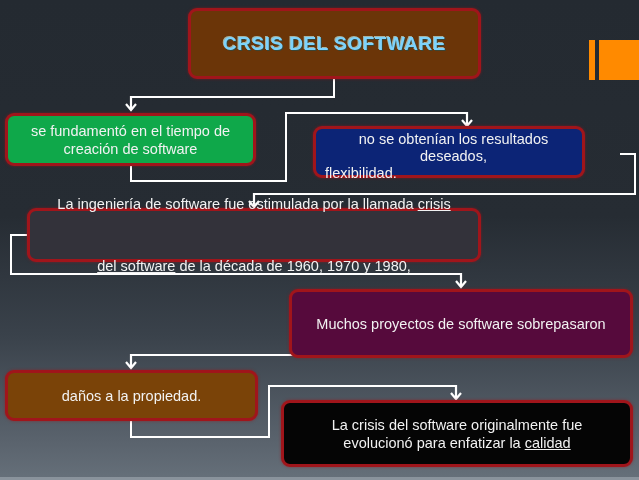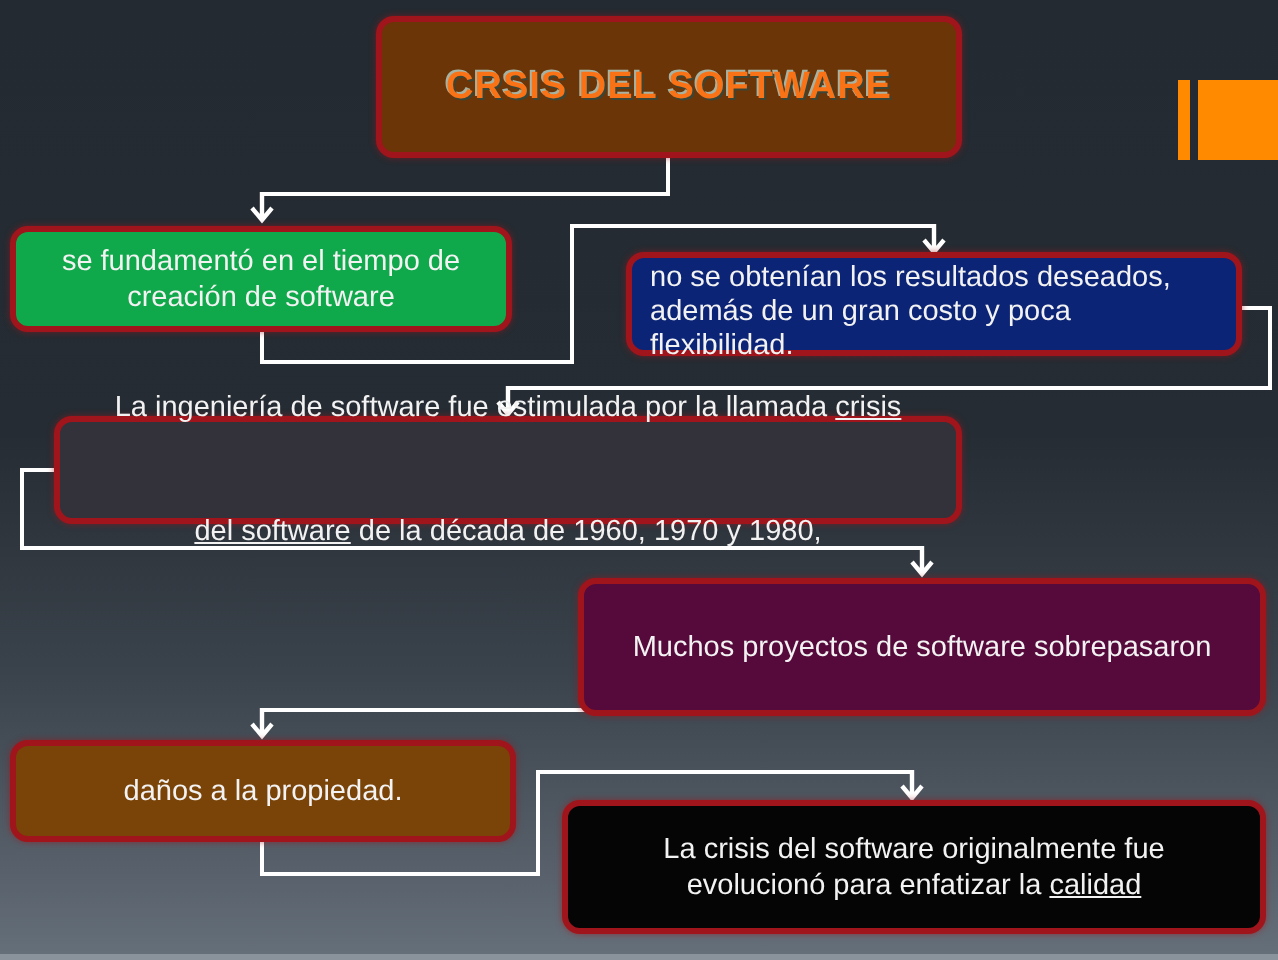--- a/index.html
+++ b/index.html
@@ -17,25 +17,25 @@
     text-align:center;
     box-shadow: 0 0 3px rgba(160,20,27,0.6);
   }
   .box span.u { text-decoration: underline; }
   .title-box {
     left:188px; top:8px; width:293px; height:71px;
     background:#6b3508; border-width:3px;
   }
   .title-text {
     font-weight:bold; font-size:19px; letter-spacing:0.5px;
-    color:#f97316;
+    color:#7dd3fc;
     text-shadow: 1px 1px 0 #3a4536, -1px -1px 0 #a7b3a2;
   }
   .green-box { left:5px; top:113px; width:251px; height:53px; background:#0fa84a; }
-  .blue-box  { left:313px; top:126px; width:308px; height:52px; background:#0c2476; align-items:flex-start; text-align:right; padding-left:9px; line-height:17px; justify-content:flex-start; padding-top:2px; }
+  .blue-box  { left:313px; top:126px; width:272px; height:52px; background:#0c2476; align-items:flex-start; text-align:center; padding-left:9px; line-height:17px; justify-content:flex-start; padding-top:2px; }
   .dark-box  { left:27px; top:208px; width:454px; height:54px; background:#33323a;gap:44px; }
   .purple-box{ left:289px; top:289px; width:344px; height:69px; background:#560a3c; }
   .brown-box { left:5px; top:370px; width:253px; height:51px; background:#7a4308; }
   .black-box { left:281px; top:400px; width:352px; height:67px; background:#050505; }
 
   .line { position:absolute; background:#ffffff; }
   .arrow { position:absolute; width:0; height:0; }
   .arrow svg { position:absolute; left:-6px; top:0; }
 
   .deco-thin { position:absolute; left:589px; top:40px; width:6px; height:40px; background:#ff8a00; }
@@ -107,21 +107,20 @@
   <span class="title-text">CRSIS DEL SOFTWARE</span>
 </div>
 
 <div class="box green-box">
   <div>se fundamentó en el tiempo de</div>
   <div>creación de software</div>
 </div>
 
 <div class="box blue-box">
   <div>no se obtenían los resultados deseados,</div>
-  <div>además de un gran costo y poca</div>
   <div>flexibilidad.</div>
 </div>
 
 <div class="box dark-box">
   <div><span>La ingeniería de software fue estimulada por la llamada </span><span class="u">crisis</span></div>
   <div><span class="u">del software</span><span> de la década de 1960, 1970 y 1980,</span></div>
 </div>
 
 <div class="box purple-box">
   <div>Muchos proyectos de software sobrepasaron</div>

